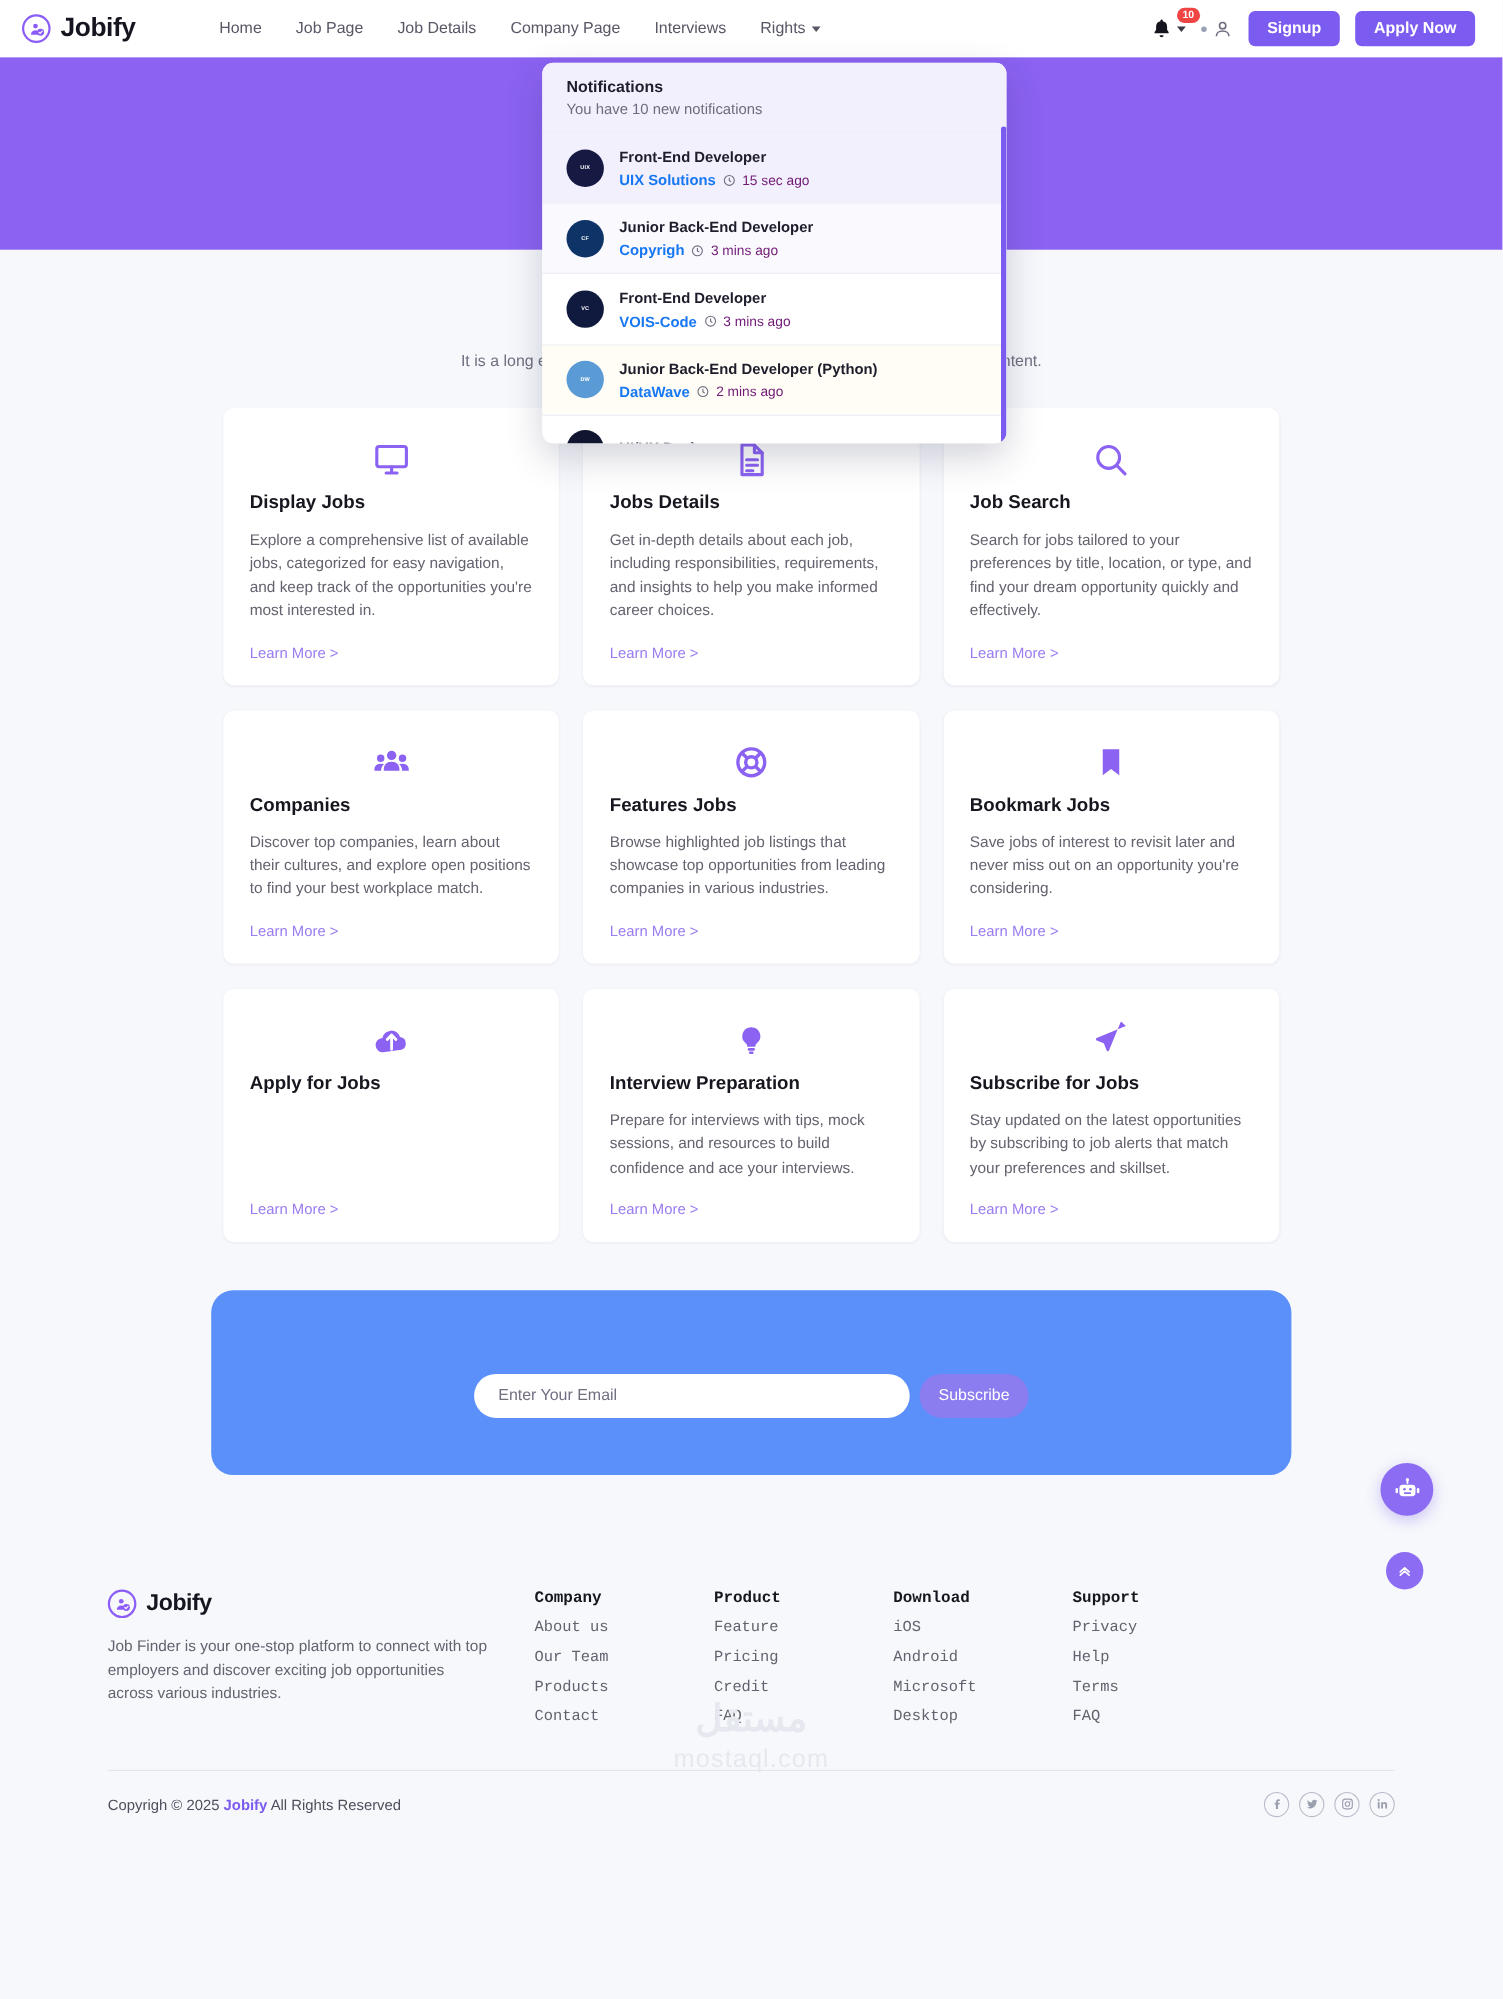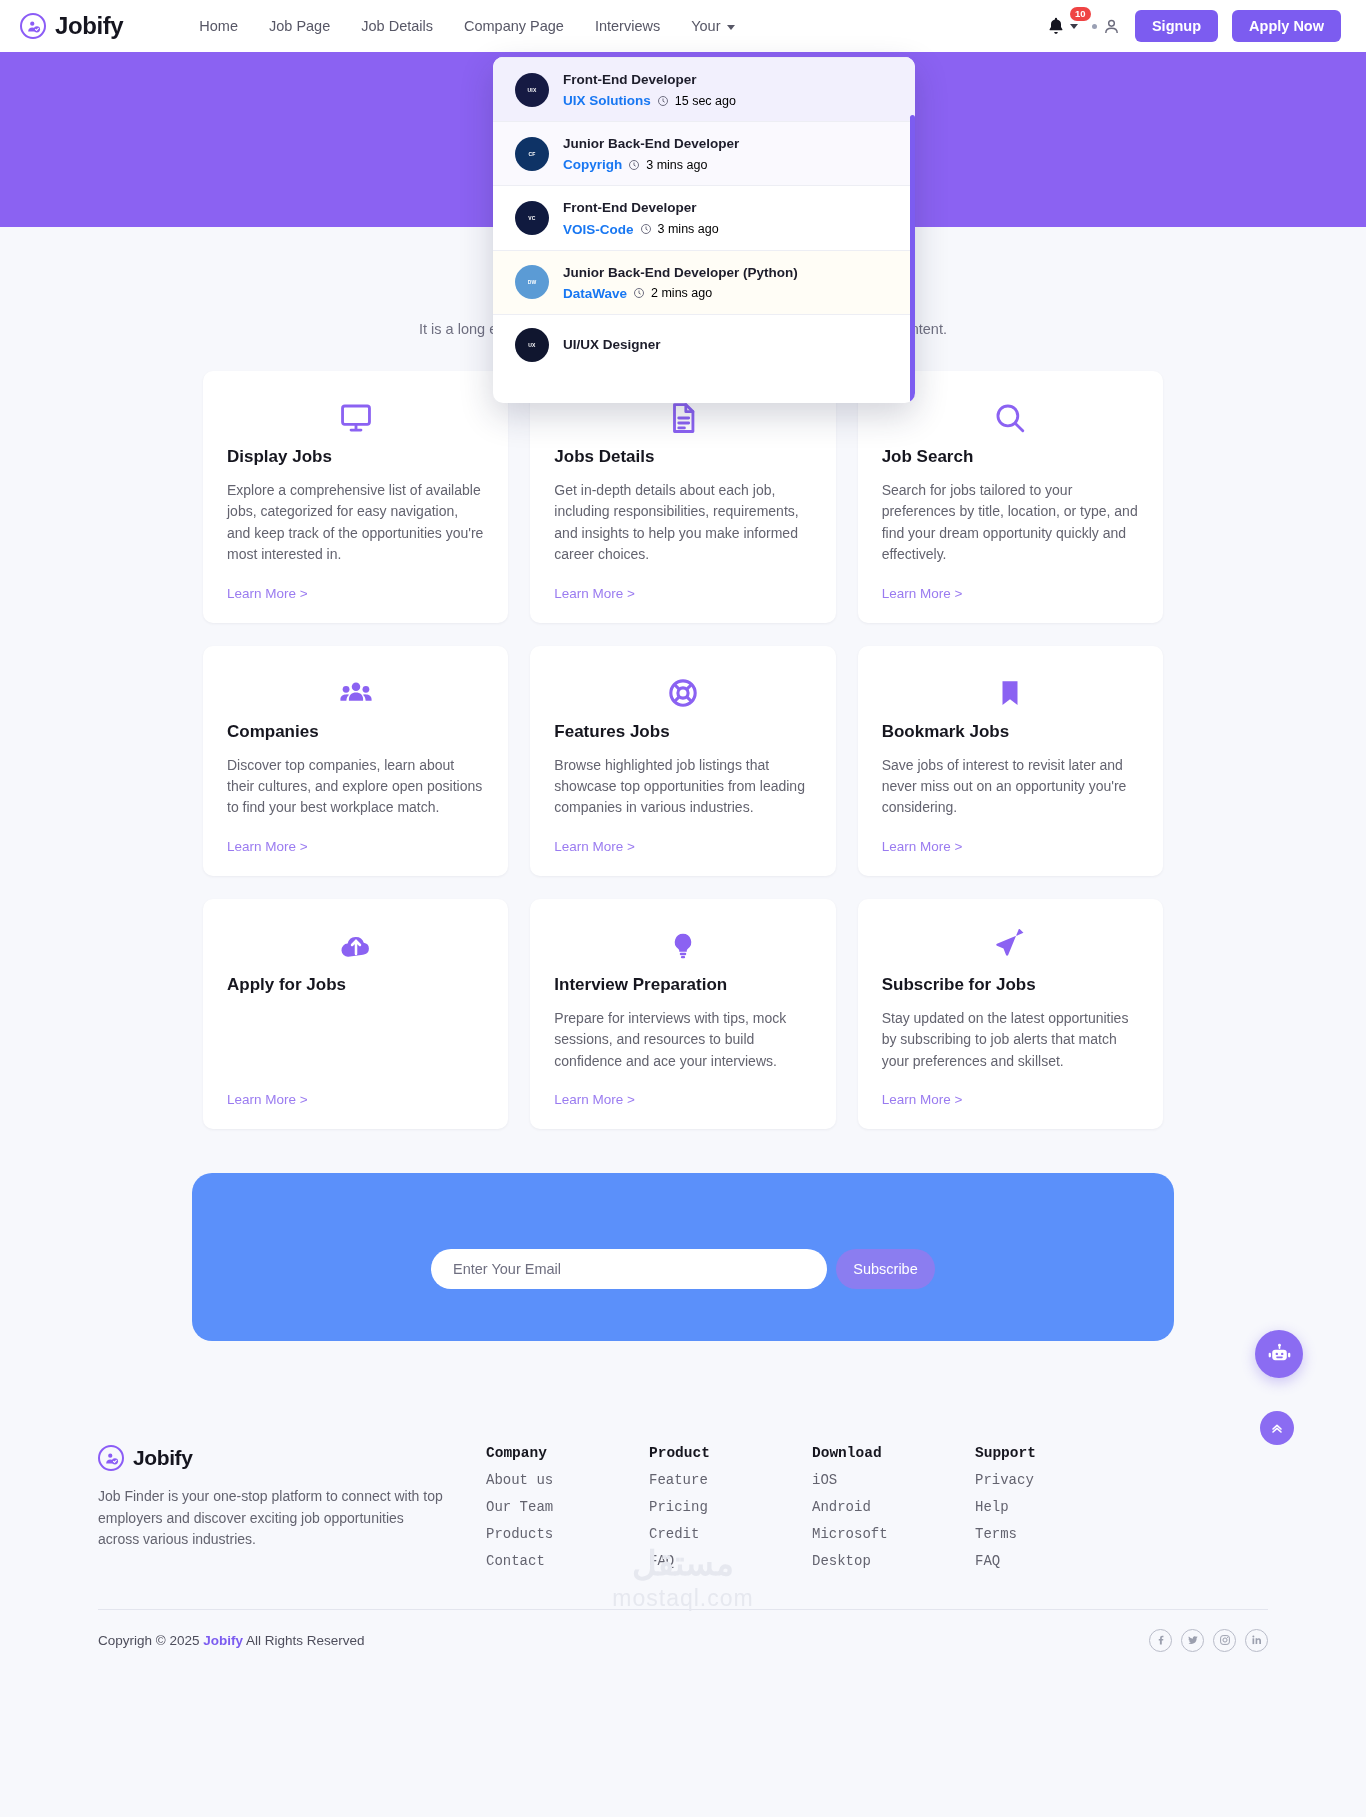--- a/index.html
+++ b/index.html
@@ -95,21 +95,21 @@
     letter-spacing:.2px;
   }
   .av-a{ background:#161a43; }
   .av-b{ background:#0e3366; }
   .av-c{ background:#101a3f; }
   .av-d{ background:#5b9bd5; }
   .av-e{ background:#10162f; }
   .notif-title{ font-size:13.5px; font-weight:700; color:#1d1d2b; line-height:1.35;}
   .notif-sub{ display:flex; align-items:center; gap:6px; margin-top:4px; }
   .notif-comp{ font-size:13.5px; font-weight:700; color:#1877f2; }
-  .notif-time{ font-size:12.5px; color:#000000; }
+  .notif-time{ font-size:12.5px; color:#701a75; }
   .clock{width:12px;height:12px;display:block;}
   .notif-scroll{
     position:absolute; right:0px; top:0; width:5px; height:346px; background:transparent;
   }
   .notif-thumb{
     position:absolute; right:0px; top:58px; width:5px; height:288px;
     background:#7c5cf0; border-radius:3px;
   }
 
   
@@ -227,21 +227,21 @@
     </span>
     <span class="brand-name">Jobify</span>
   </div>
 
   <nav class="nav-links">
     <a href="#">Home</a>
     <a href="#">Job Page</a>
     <a href="#">Job Details</a>
     <a href="#">Company Page</a>
     <a href="#">Interviews</a>
-    <a href="#" class="has-caret">Your</a>
+    <a href="#" class="has-caret">Rights</a>
   </nav>
 
   <div class="nav-right">
     <div class="bell-wrap">
       <svg viewBox="0 0 24 24" fill="#15151f">
           <path d="M12 2.2a1.3 1.3 0 0 1 1.3 1.3v.6a6 6 0 0 1 4.7 5.9v3.2l1.6 2.6a.9.9 0 0 1-.8 1.4H5.2a.9.9 0 0 1-.8-1.4L6 13.2V10a6 6 0 0 1 4.7-5.9v-.6A1.3 1.3 0 0 1 12 2.2z"></path>
           <path d="M9.8 19.3h4.4a2.2 2.2 0 0 1-4.4 0z"></path>
         </svg>
       <span class="bell-badge">10</span>
       <span class="caret-sm"></span>
@@ -254,20 +254,24 @@
         </svg>
     </div>
     <button class="btn outline">Signup</button>
     <button class="btn">Apply Now</button>
   </div>
 </div>
 
 <div class="hero"></div>
 
 <div class="notif-panel">
+  <div class="notif-head">
+    <h4>Notifications</h4>
+    <p>You have 10 new notifications</p>
+  </div>
   <div class="notif-list">
 
     <div class="notif-row tint0">
       <span class="avatar av-a">UIX</span>
       <span>
         <span class="notif-title" style="display:block">Front-End Developer</span>
         <span class="notif-sub">
           <span class="notif-comp">UIX Solutions</span>
           <svg class="clock" viewBox="0 0 24 24" fill="none" stroke="#6e6e80" stroke-width="2">
               <circle cx="12" cy="12" r="9"></circle>

